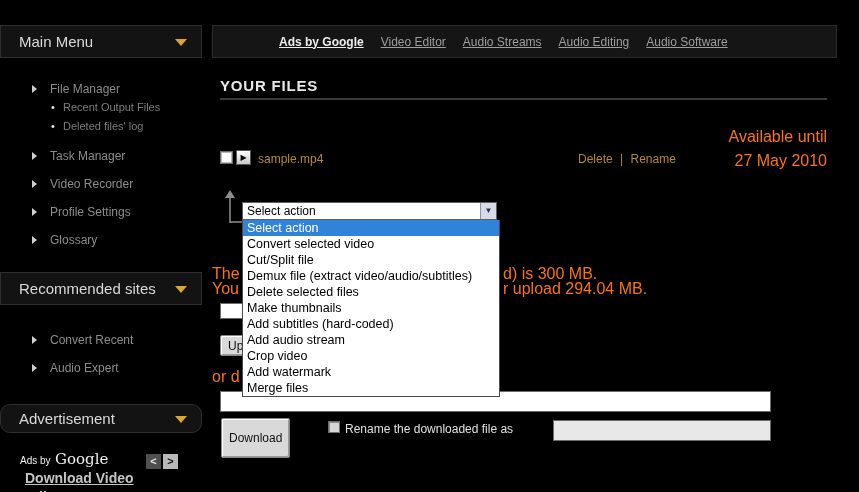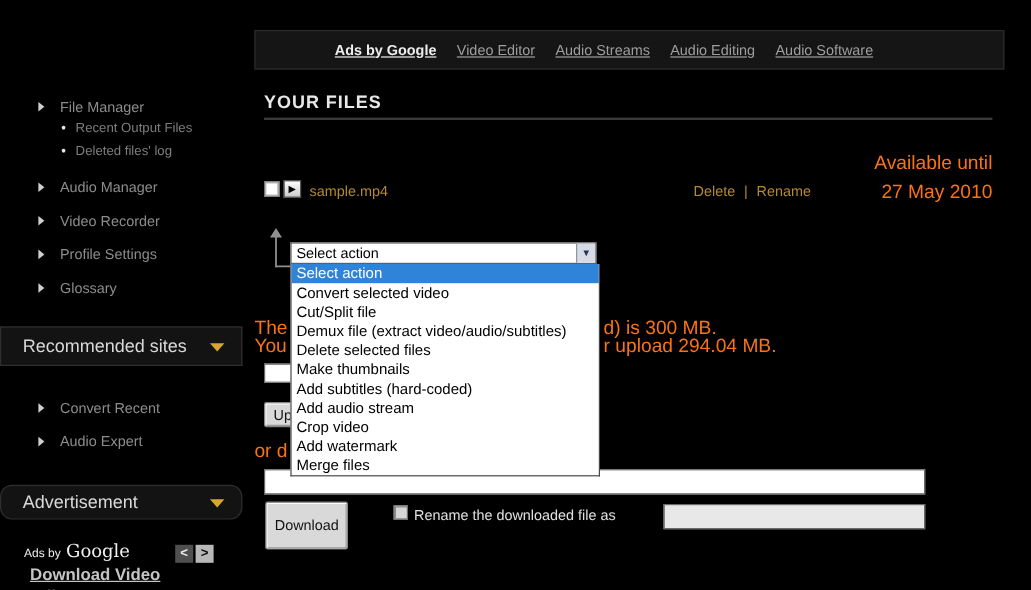--- a/index.html
+++ b/index.html
@@ -76,36 +76,40 @@
     border:1px solid #4a4a4a; border-top:none; z-index:60; }
   .droplist .opt { height:16px; line-height:16px; padding-left:4px; font-size:12.5px; color:#000;
     white-space:nowrap; overflow:hidden; cursor:pointer; }
   .droplist .opt.selected { background:#2f83d8; color:#fff; }
 </style>
 </head>
 <body>
 
 <div id="app">
 
+  <div class="panel-header" style="top:25px;">
+    <span>Main Menu</span>
+    <span class="caret"></span>
+  </div>
 
   <div class="nav-item" style="left:50px; top:82px;">
     <span class="tri"></span>
     <span>File Manager</span>
   </div>
   <div class="sub-item" style="left:63px; top:101px;">
     <span class="dot">•</span>
     <span>Recent Output Files</span>
   </div>
   <div class="sub-item" style="left:63px; top:120px;">
     <span class="dot">•</span>
     <span>Deleted files' log</span>
   </div>
   <div class="nav-item" style="left:50px; top:149px;">
     <span class="tri"></span>
-    <span>Audio Manager</span>
+    <span>Task Manager</span>
   </div>
   <div class="nav-item" style="left:50px; top:177px;">
     <span class="tri"></span>
     <span>Video Recorder</span>
   </div>
   <div class="nav-item" style="left:50px; top:205px;">
     <span class="tri"></span>
     <span>Profile Settings</span>
   </div>
   <div class="nav-item" style="left:50px; top:233px;">

